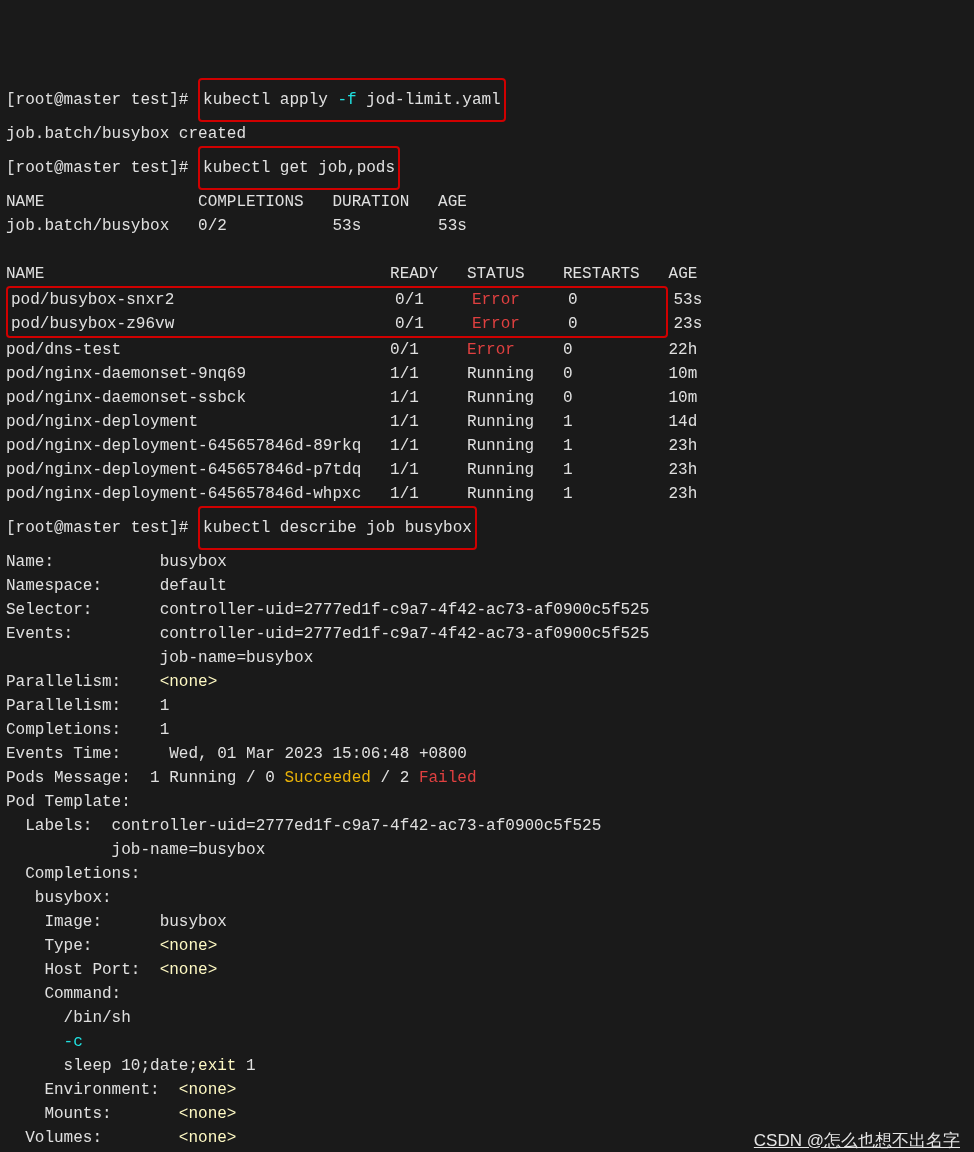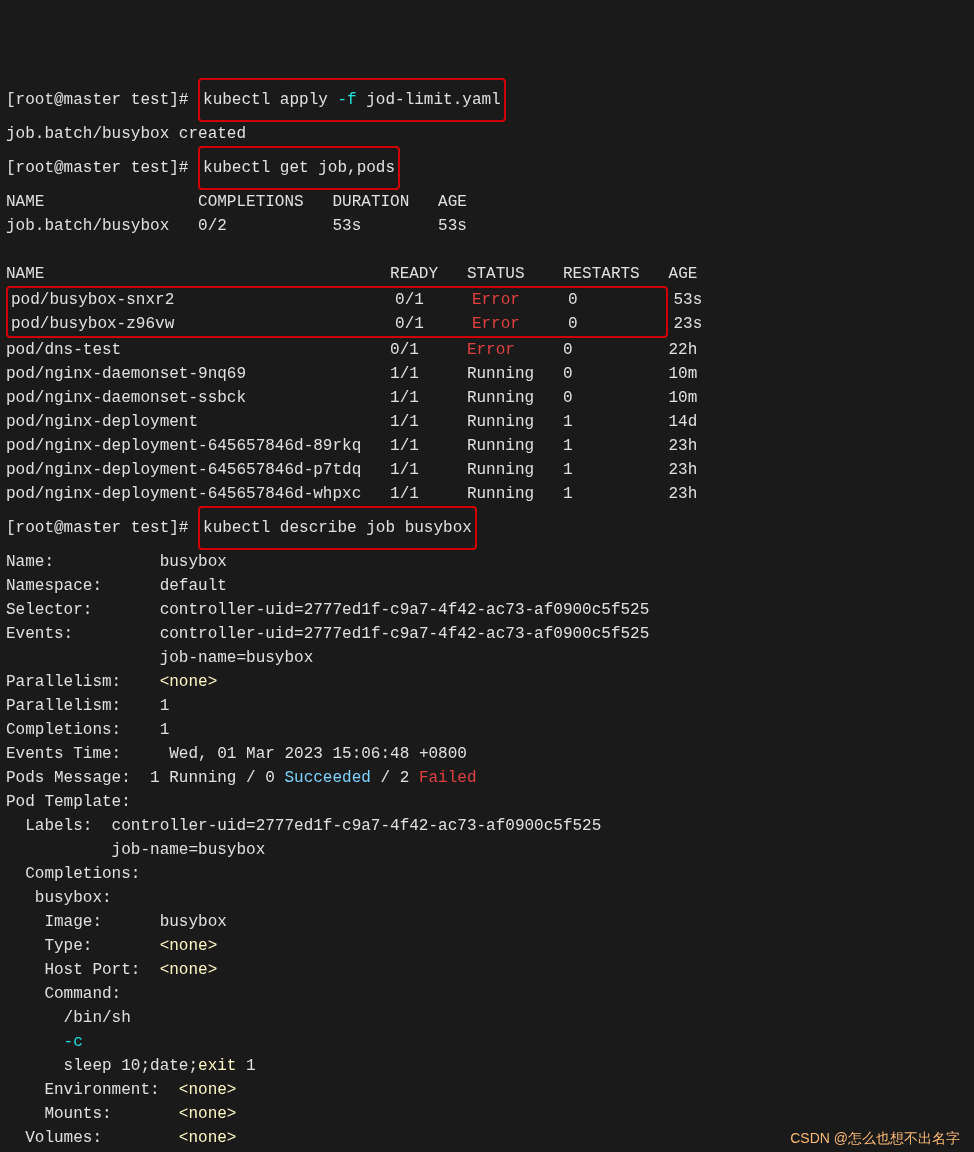--- a/index.html
+++ b/index.html
@@ -9,42 +9,43 @@
     font-size: 16px;
     line-height: 1.5;
     margin: 0;
     padding: 6px;
     white-space: pre;
     width: 974px;
     box-sizing: border-box;
   }
   .cyan { color: #20e0e0; }
   .magenta { color: #fef9c3; }
-  .green { color: #7dd3fc; }
+  .green { color: #eab308; }
   .red { color: #e04040; }
   .redbox {
     border: 2px solid #d00000;
     border-radius: 4px;
     padding: 8px 3px;
     display: inline-block;
   }
   .redbox-block {
     border: 2px solid #d00000;
     border-radius: 4px;
     padding: 0 3px;
     display: block;
     margin: 0;
   }
   .watermark {
     position: absolute;
     right: 14px;
     top: 1128px;
-    color: #fdba74;
-    font-size: 14px;
+    color: #e5e5e5;
+    font-size: 17px;
     font-family: sans-serif;
+    text-decoration: underline;
   }
 </style>
 </head>
 <body>
 
 
 <div><span>[root@master test]# </span><span class="redbox"><span>kubectl apply </span><span class="cyan">-f</span><span> jod-limit.yaml</span></span>
 <span>job.batch/busybox created</span>
 <span>[root@master test]# </span><span class="redbox">kubectl get job,pods</span>
 <span><span>NAME</span>                <span>COMPLETIONS</span>   <span>DURATION</span>   <span>AGE</span></span>

